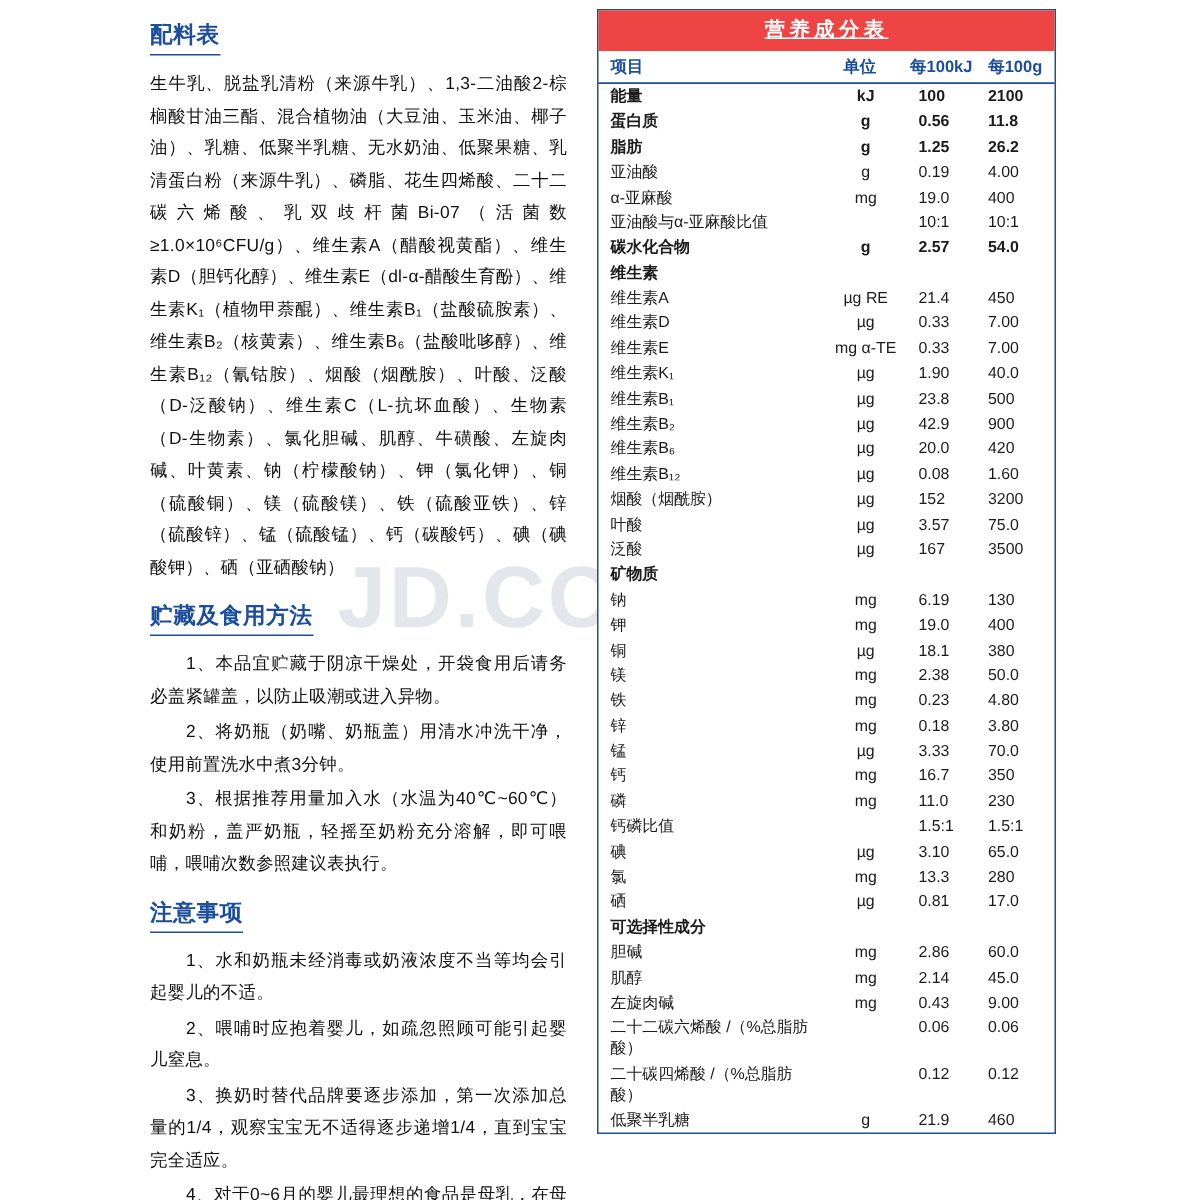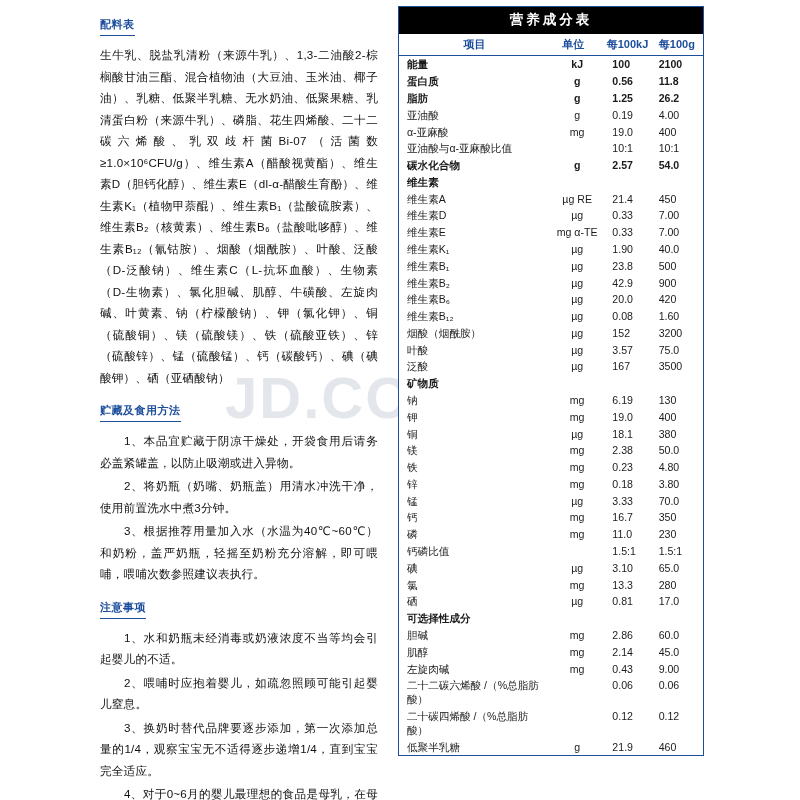--- a/index.html
+++ b/index.html
@@ -29,21 +29,21 @@
 
   
   .left{
     position:absolute;
     left:100px;top:14px;
     width:278px;
     z-index:2;
   }
   .sec-title{
     color:#1c4e9c;
-    font-size:11px;
+    font-size:15px;
     font-weight:bold;
     letter-spacing:.5px;
     padding-bottom:3px;
     border-bottom:1.5px solid #1c4e9c;
     display:inline-block;
     margin-bottom:6px;
   }
   .sec-title-wrap{display:block;margin-bottom:2px;}
   .body-text{
     font-size:11.6px;
@@ -67,39 +67,40 @@
   .right{
     position:absolute;
     left:398px;top:6px;
     width:306px;
     border:1.5px solid #1c4e9c;
     background:#fff;
     z-index:2;
     box-sizing:border-box;
   }
   .tbl-head{
-    background:#000000;
+    background:#ef4444;
     color:#fff;
     text-align:center;
     font-size:13.5px;
     font-weight:bold;
     letter-spacing:3px;
     padding:4px 0 5px 0;
+    text-decoration:underline;
   }
   table.nut{
     width:100%;
     border-collapse:collapse;
     font-size:10.6px;
     table-layout:fixed;
   }
   table.nut th{
     color:#1c4e9c;
     font-weight:bold;
     font-size:11px;
-    text-align:center;
+    text-align:left;
     padding:3px 0 3px 8px;
     border-bottom:1px solid #1c4e9c;
   }
   table.nut th.c2{text-align:center;padding-left:0;}
   table.nut th.c3,table.nut th.c4{text-align:center;padding-left:0;}
   table.nut td{
     padding:1.4px 0 1.4px 8px;
     vertical-align:top;
     line-height:14px;
   }

